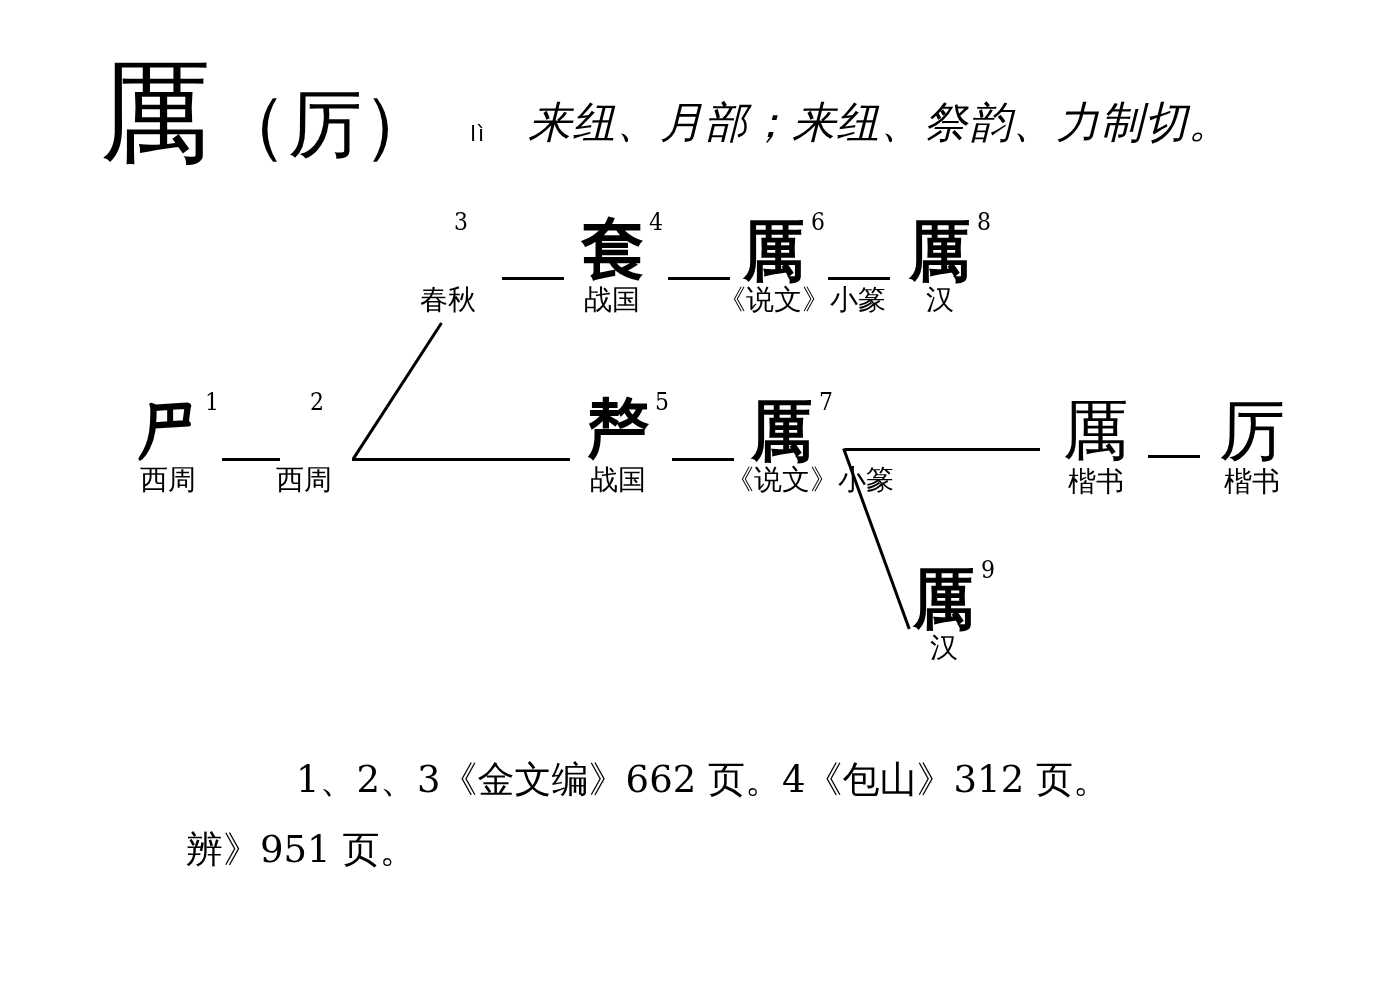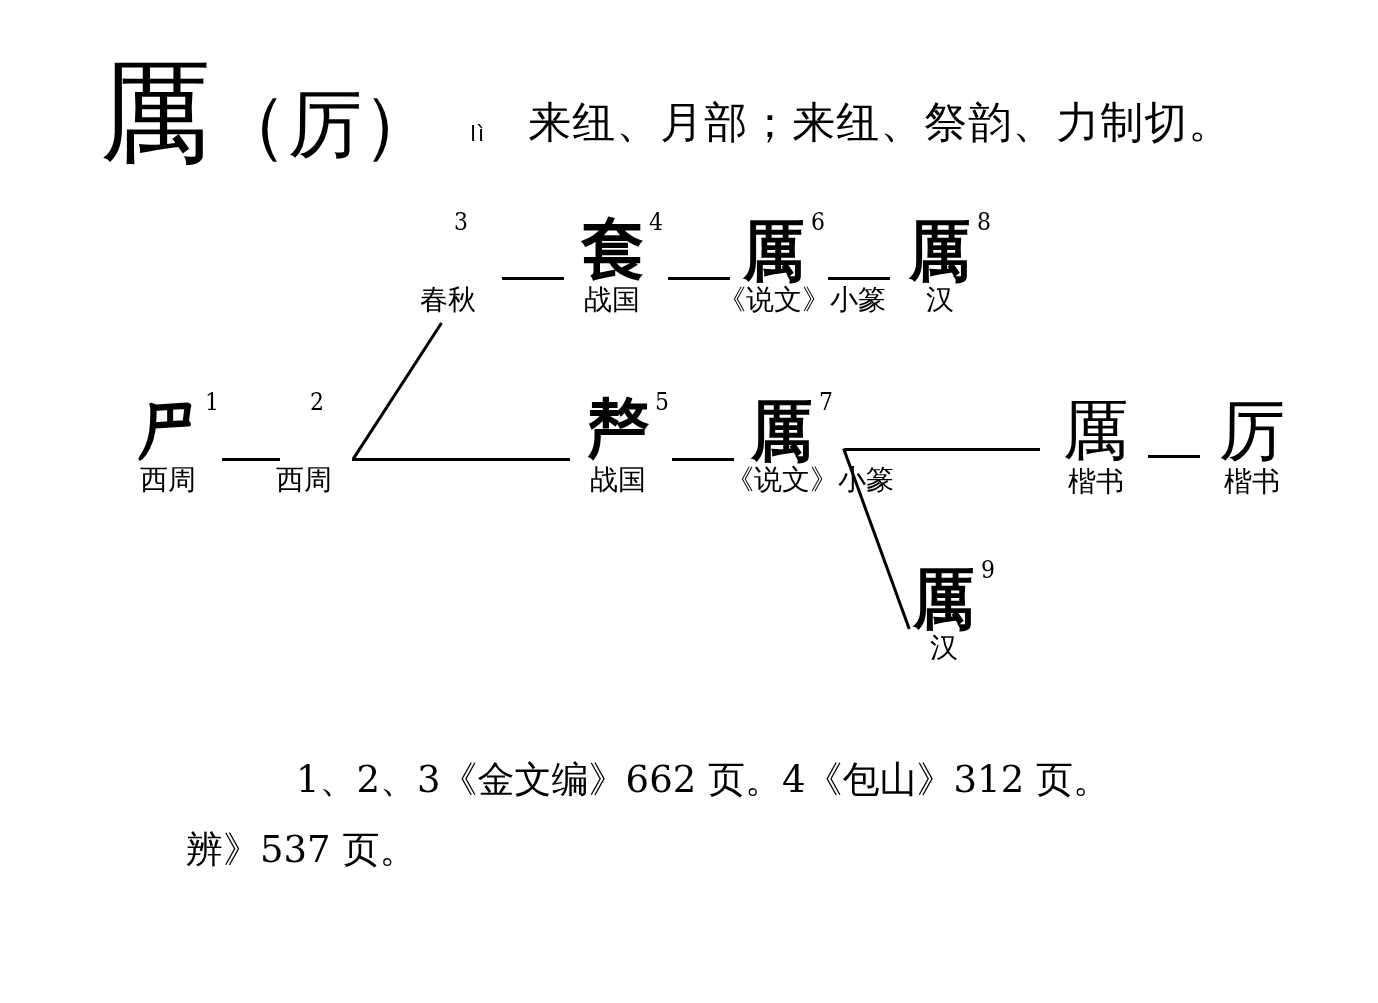--- a/index.html
+++ b/index.html
@@ -50,20 +50,21 @@
     margin-left: 34px;
     letter-spacing: 2px;
   }
   .header-gloss {
     font-family: "DejaVu Serif", "Liberation Serif", serif;
     font-size: 43px;
     padding-bottom: 16px;
     margin-left: 42px;
     letter-spacing: 1px;
     white-space: nowrap;
+    font-style: italic;
   }
 
   
   .chart {
     position: absolute;
     left: 0;
     top: 180px;
     width: 1378px;
     height: 560px;
   }
@@ -236,16 +237,16 @@
       <span class="glyph ancient">
         <span>厲</span><span class="sup">9</span>
       </span>
       <div class="caption">汉</div>
     </div>
 
   </div>
 
   <div class="notes">
     <div class="note-line indent">1、2、3《金文编》662 页。4《包山》312 页。</div>
-    <div class="note-line">辨》537 页。</div>
+    <div class="note-line">辨》951 页。</div>
   </div>
 
 </div>
 
 </body></html>

